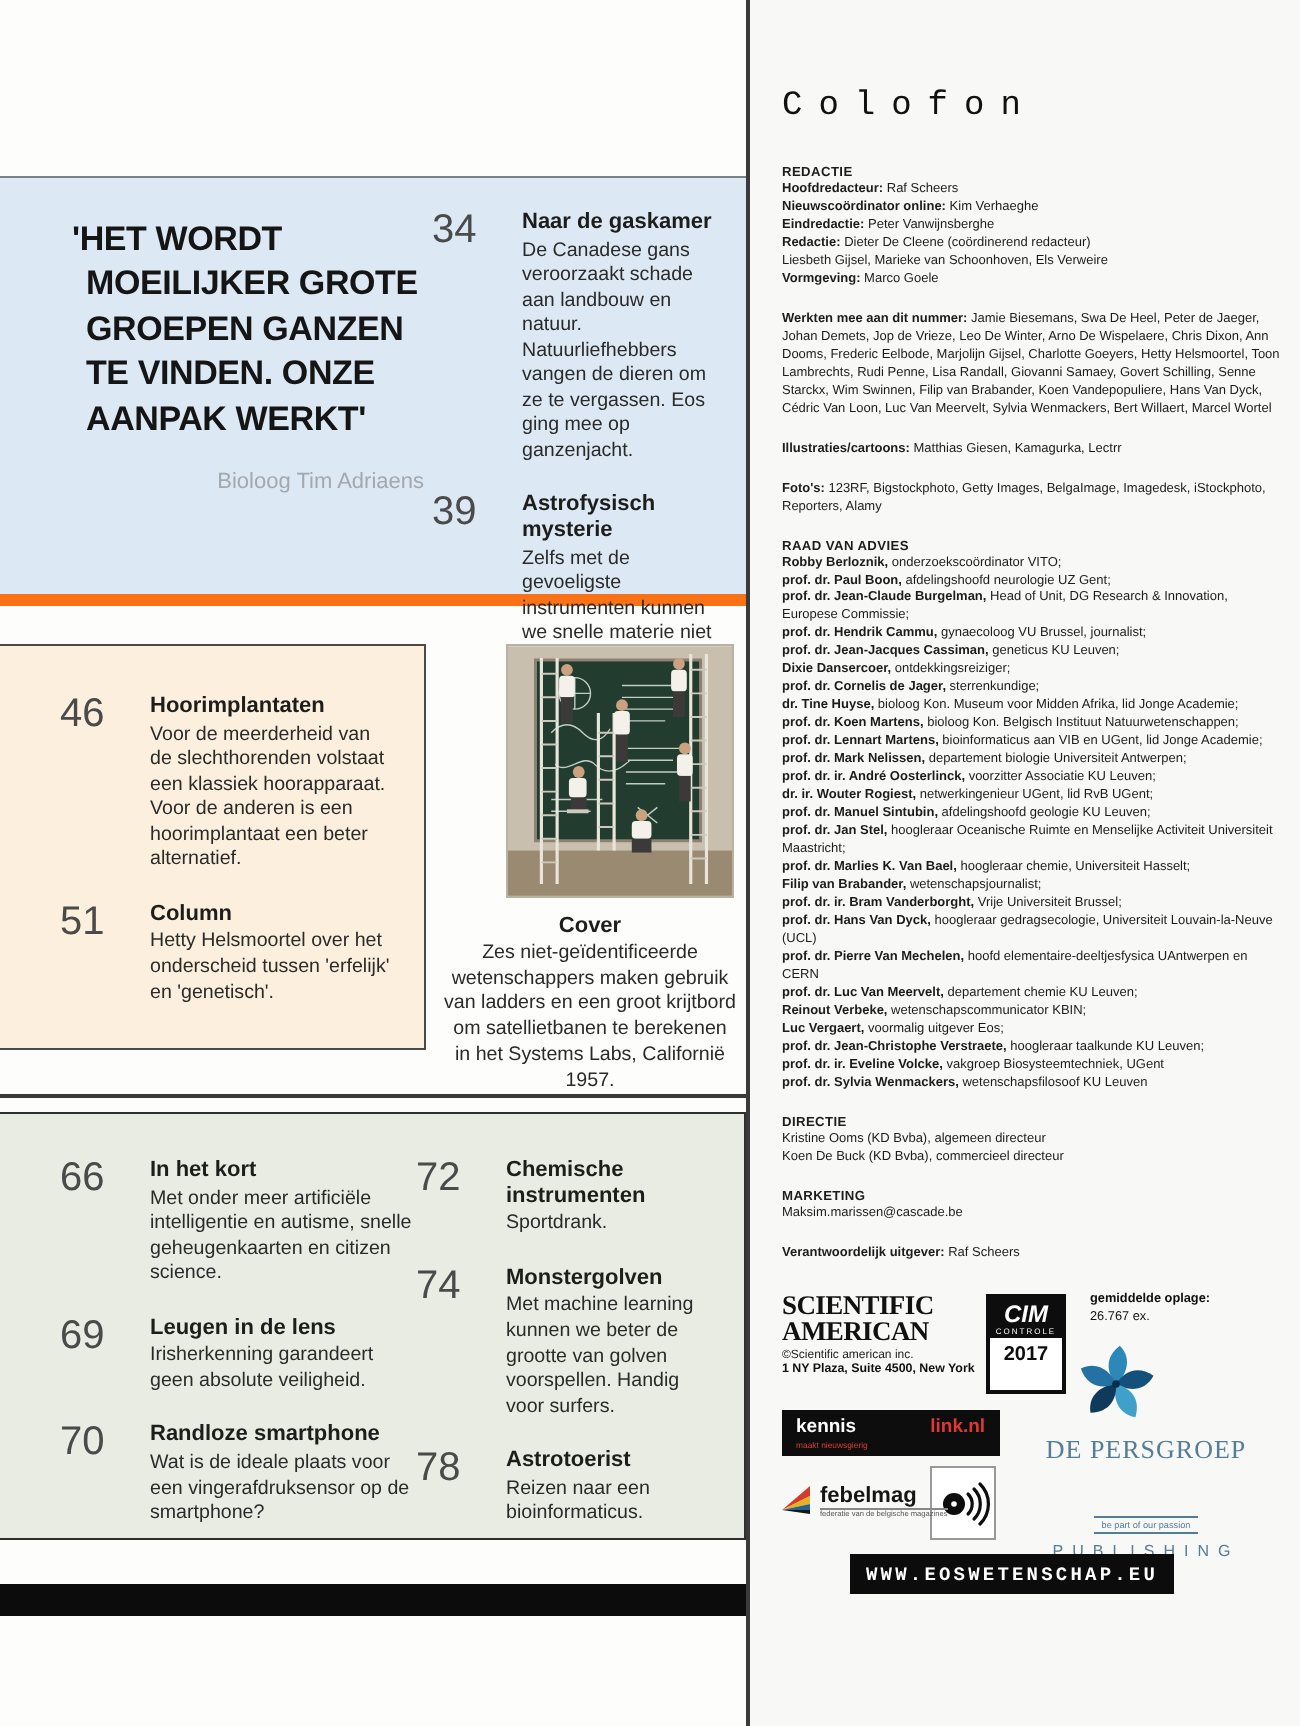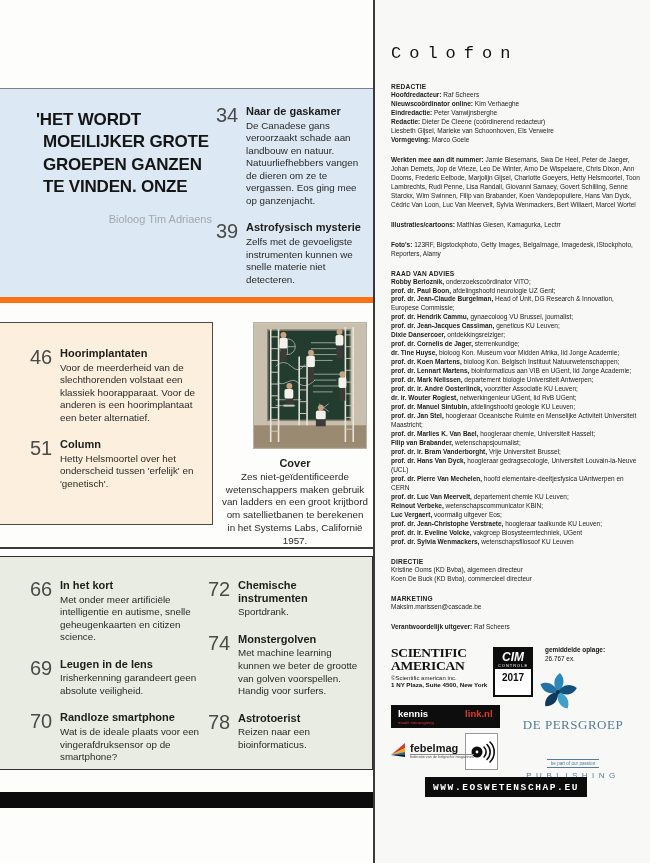--- a/index.html
+++ b/index.html
@@ -15,21 +15,21 @@
   .blue-panel {
     position:absolute; left:0; top:88px; width:373px; height:215px;
     background:#dce8f3; border-top:1px solid #7d8288; border-bottom:6px solid #f97316;
   }
   .quote-wrap { position:absolute; left:36px; top:20px; width:176px; }
   .q-line { font-size:17px; font-weight:800; line-height:1.32; letter-spacing:-0.2px; color:#151515; }
   .q-line + .q-line { padding-left:7px; }
   .quote-attrib { margin-top:14px; text-align:right; font-size:11px; color:#a2a8ae; }
 
   .toc { }
-  .toc-item { display:flex; gap:4px; margin-bottom:14px; }
+  .toc-item { display:flex; gap:19px; margin-bottom:14px; }
   .toc-num { flex:0 0 26px; font-size:20px; font-weight:300; color:#4a4a4a; line-height:1; text-align:left; }
   .toc-title { font-size:11px; font-weight:700; color:#1d1d1b; line-height:1.15; margin-bottom:2px; }
   .toc-body { font-size:9.8px; line-height:1.28; color:#2a2a2a; }
 
   .toc-blue { position:absolute; left:216px; top:16px; width:148px; }
 
   .mid-band { position:absolute; left:0; top:322px; width:373px; height:225px; }
   .cream-box {
     position:absolute; left:0; top:0; width:213px; height:203px;
     background:#fcefdd; border:1.5px solid #4a4a4a; border-left:none;
@@ -104,20 +104,21 @@
   <div class="vdivider"></div>
 
   <section class="blue-panel">
     <div class="quote-wrap">
       <div>
 
       <div class="q-line">'HET WORDT</div>
           <div class="q-line">MOEILIJKER GROTE</div>
           <div class="q-line">GROEPEN GANZEN</div>
           <div class="q-line">TE VINDEN. ONZE</div>
+          <div class="q-line">AANPAK WERKT'</div>
         </div>
       <div class="quote-attrib">Bioloog Tim Adriaens</div>
     </div>
     <div class="toc toc-blue">
 
         <div class="toc-item">
           <div class="toc-num">34</div>
           <div class="toc-text">
             <div class="toc-title">Naar de gaskamer</div>
             <div class="toc-body">De Canadese gans veroorzaakt schade aan landbouw en natuur. Natuurliefhebbers vangen de dieren om ze te vergassen. Eos ging mee op ganzenjacht.</div>

